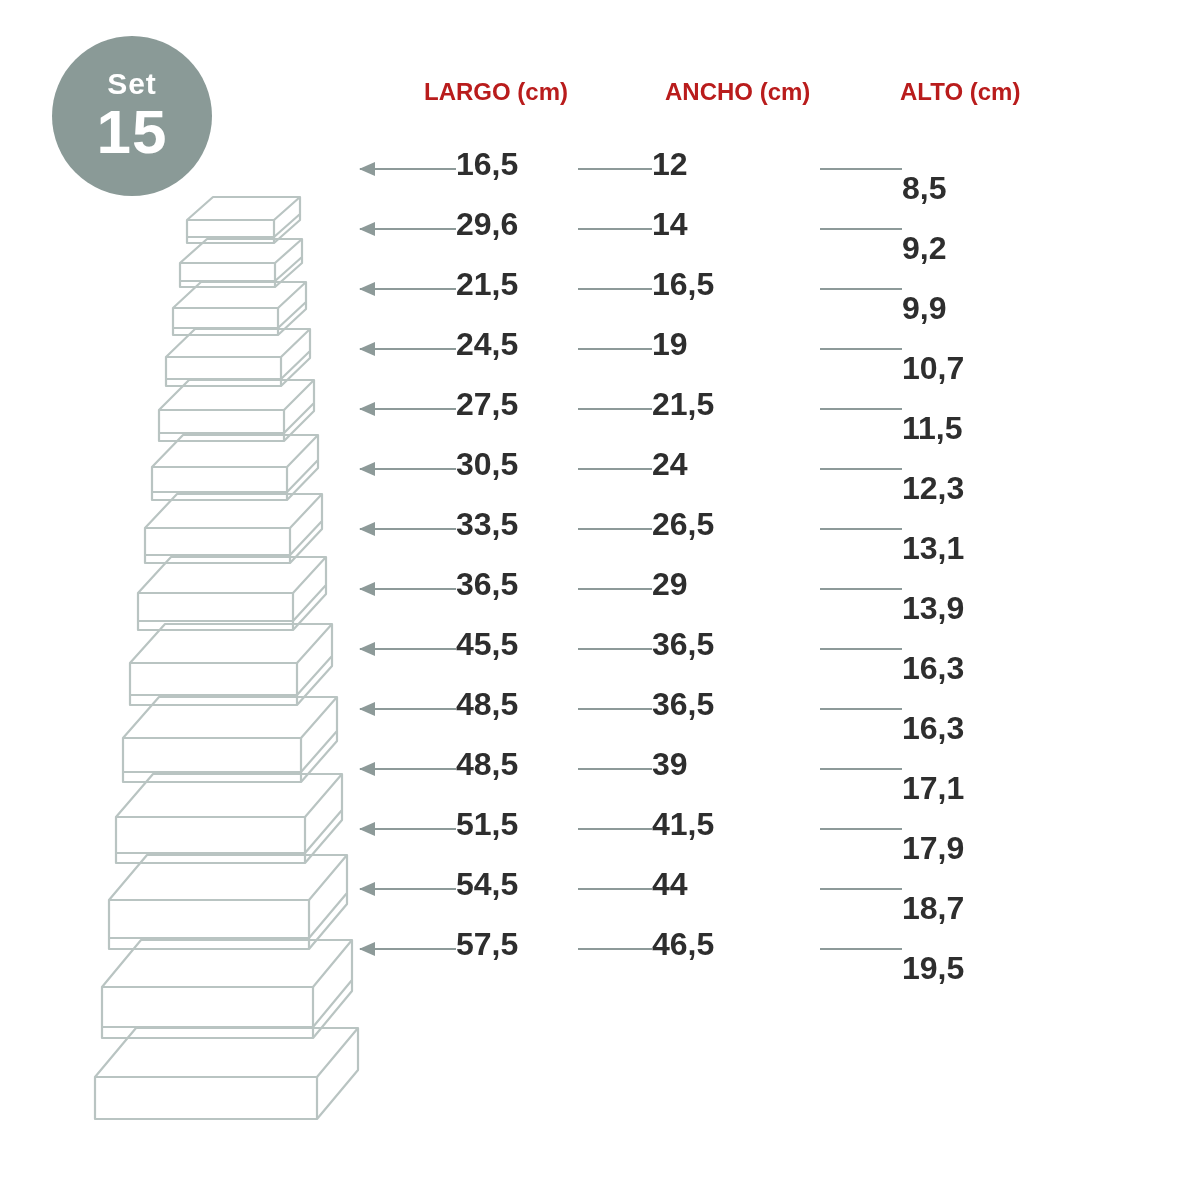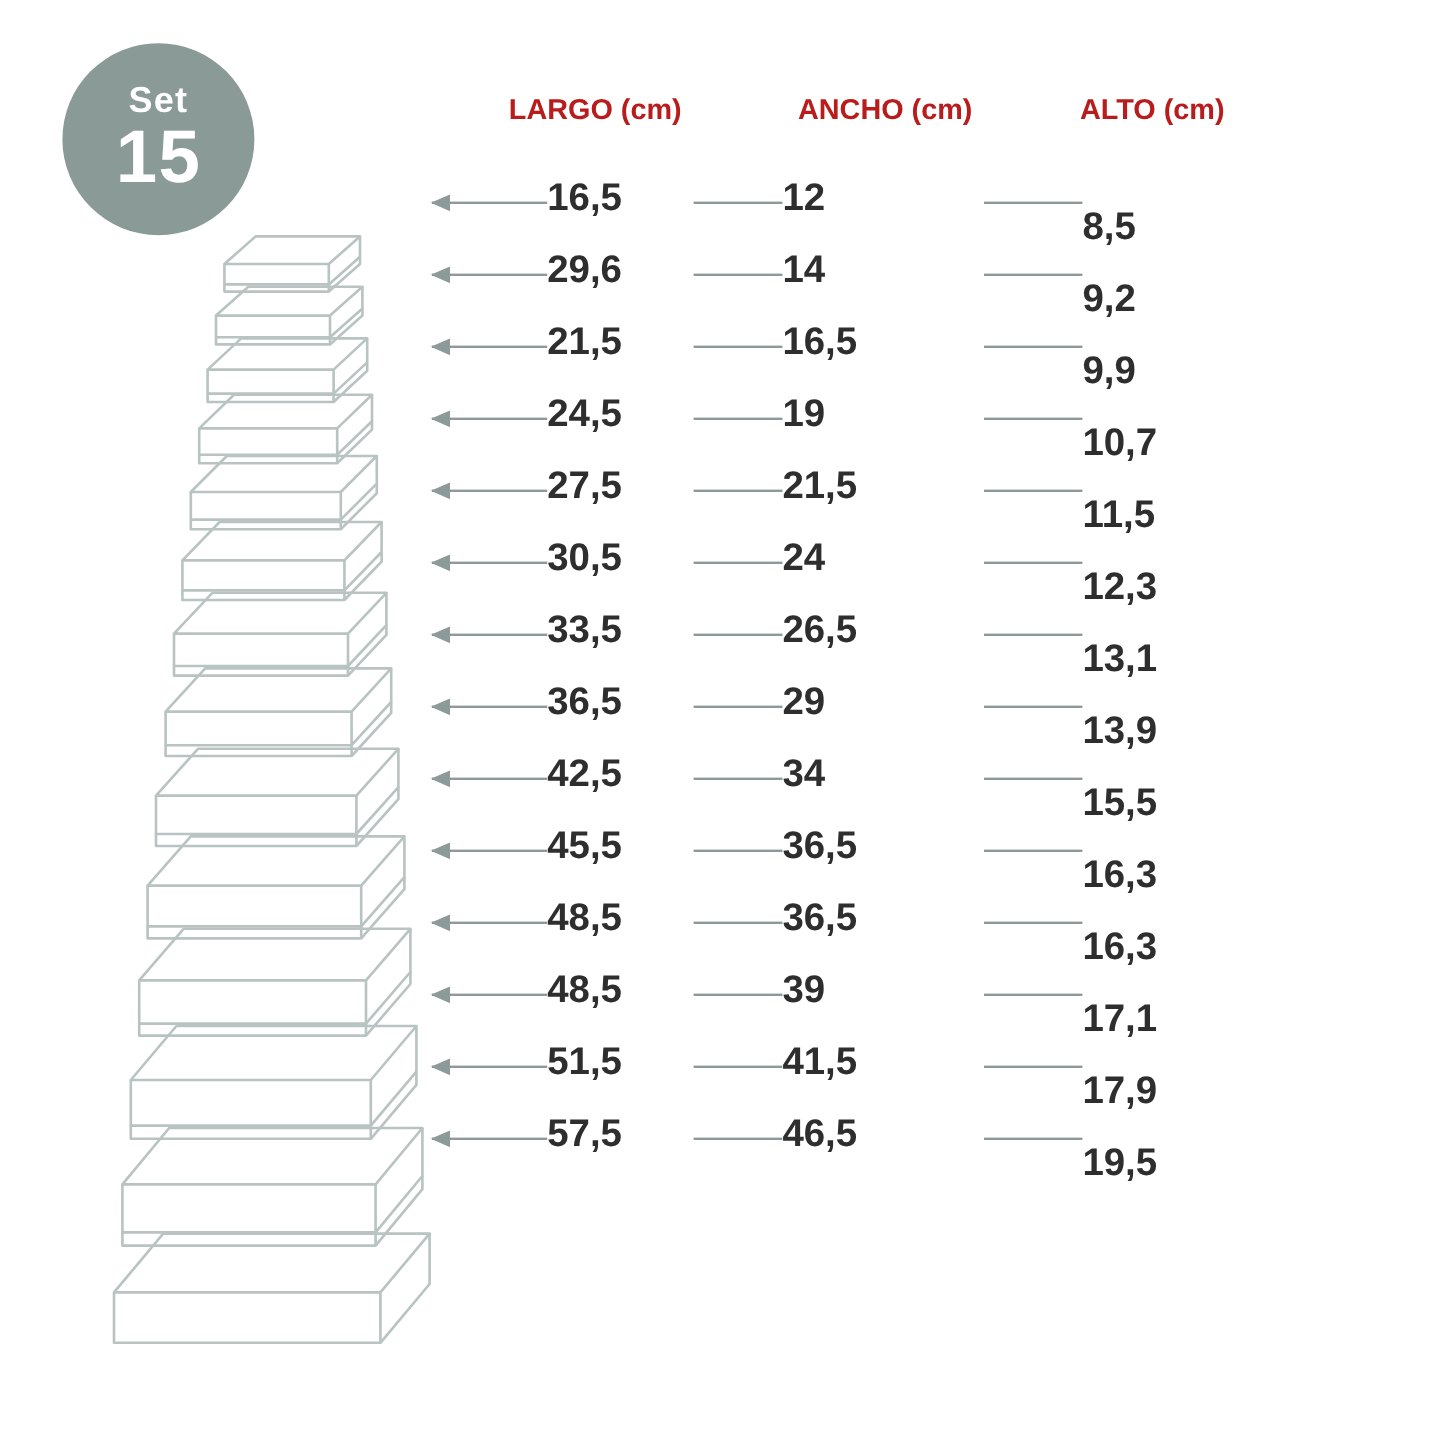--- a/index.html
+++ b/index.html
@@ -325,28 +325,20 @@
       <div class="row">
         <div class="lead"></div>
         <div class="val v1">36,5</div>
         <div class="rule r1"></div>
         <div class="val v2">29</div>
         <div class="rule r2"></div>
         <div class="val v3">13,9</div>
       </div>
       <div class="row">
         <div class="lead"></div>
-        <div class="val v1">42,5</div>
-        <div class="rule r1"></div>
-        <div class="val v2">34</div>
-        <div class="rule r2"></div>
-        <div class="val v3">15,5</div>
-      </div>
-      <div class="row">
-        <div class="lead"></div>
         <div class="val v1">45,5</div>
         <div class="rule r1"></div>
         <div class="val v2">36,5</div>
         <div class="rule r2"></div>
         <div class="val v3">16,3</div>
       </div>
       <div class="row">
         <div class="lead"></div>
         <div class="val v1">48,5</div>
         <div class="rule r1"></div>
@@ -362,20 +354,28 @@
         <div class="rule r2"></div>
         <div class="val v3">17,1</div>
       </div>
       <div class="row">
         <div class="lead"></div>
         <div class="val v1">51,5</div>
         <div class="rule r1"></div>
         <div class="val v2">41,5</div>
         <div class="rule r2"></div>
         <div class="val v3">17,9</div>
+      </div>
+      <div class="row">
+        <div class="lead"></div>
+        <div class="val v1">54,5</div>
+        <div class="rule r1"></div>
+        <div class="val v2">44</div>
+        <div class="rule r2"></div>
+        <div class="val v3">18,7</div>
       </div>
       <div class="row">
         <div class="lead"></div>
         <div class="val v1">57,5</div>
         <div class="rule r1"></div>
         <div class="val v2">46,5</div>
         <div class="rule r2"></div>
         <div class="val v3">19,5</div>
       </div>
     </div>

